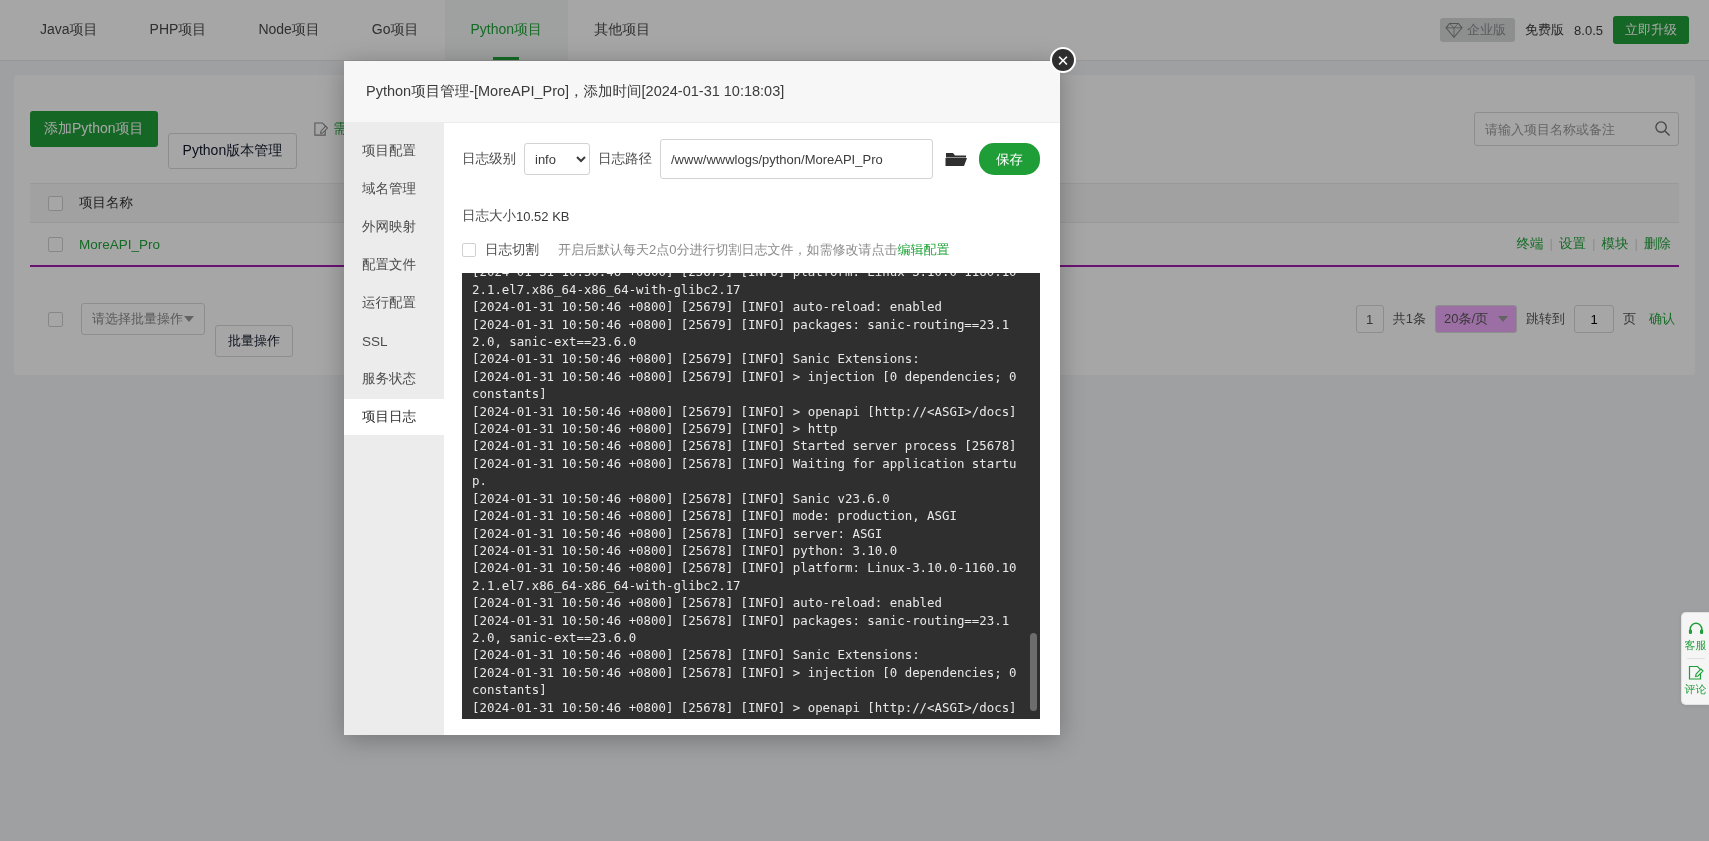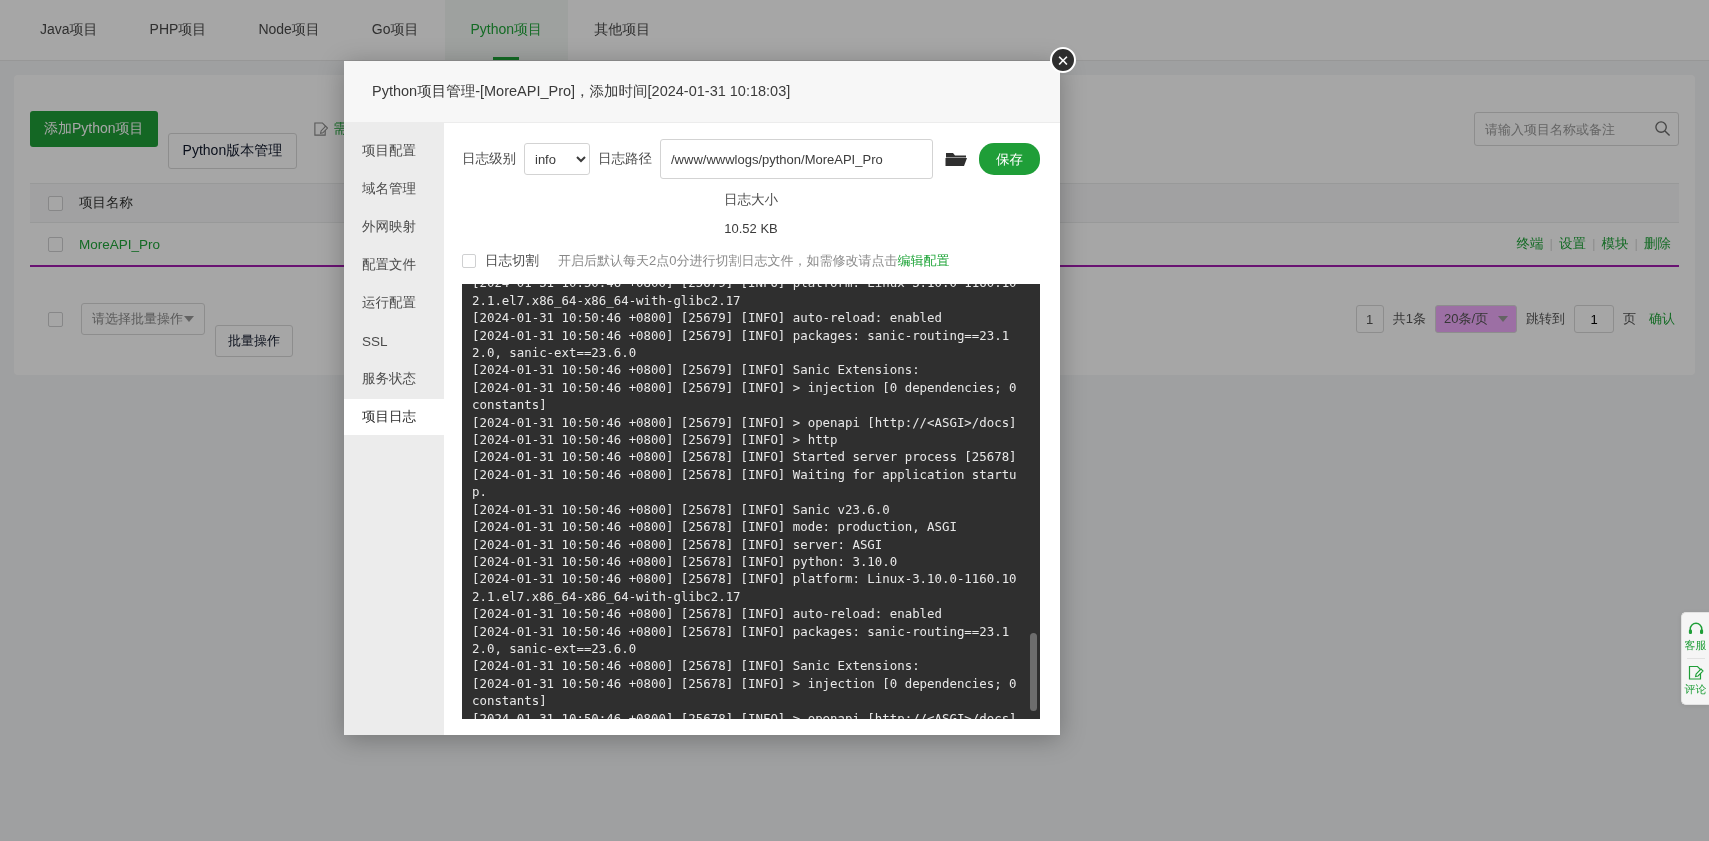--- a/index.html
+++ b/index.html
@@ -204,21 +204,21 @@
     box-shadow: 0 4px 26px rgba(0,0,0,0.28);
     z-index: 100;
     display: flex; flex-direction: column;
     border-radius: 2px;
   }
   .modal-head {
     height: 62px;
     background: #f7f7f7;
     border-bottom: 1px solid #ececec;
     display: flex; align-items: center;
-    padding: 0 28px;
+    padding: 0 22px;
     font-size: 14.5px; color: #3b3b3b;
   }
   .modal-close {
     position: absolute;
     right: -16px; top: -14px;
     width: 26px; height: 26px; border-radius: 50%;
     background: #2e2e2e; color: #fff;
     display: flex; align-items: center; justify-content: center;
     font-size: 15px; line-height: 1; cursor: pointer;
     z-index: 110;
@@ -274,21 +274,21 @@
   }
   .folder-btn {
     width: 22px; height: 22px; cursor: pointer;
     display: flex; align-items: center; justify-content: center;
     margin: 0 4px;
   }
   .save-btn {
     background: #1f9e38; color: #fff; border: none; border-radius: 15px;
     font-size: 13.5px; height: 32px; padding: 8px 17px; cursor: pointer;
   }
-  .size-row { margin-top: 12px; display: flex; align-items: center; gap: 12px; flex-direction: column; }
+  .size-row { margin-top: 28px; display: flex; align-items: center; gap: 0; }
   .size-label { font-size: 13.5px; color: #4b4b4b; }
   .size-val { font-size: 13px; color: #3b3b3b; }
   .split-row { margin-top: 16px; display: flex; align-items: center; gap: 9px; font-size: 13px; color: #6b6b6b; }
   .split-row .chk { width: 14px; height: 14px; }
   .split-label { color: #4b4b4b; font-size: 13.5px; }
   .split-desc { color: #8a8a8a; margin-left: 10px; }
   .edit-cfg { color: #20a53a; cursor: pointer; }
 
   
   .console-wrap {
@@ -361,20 +361,32 @@
         </div>
       <div class="tab">
           <span>Go项目</span>
         </div>
       <div class="tab active">
           <span>Python项目</span>
         </div>
       <div class="tab">
           <span>其他项目</span>
         </div>
+    </div>
+    <div class="topbar-right">
+      <div class="ent-badge">
+        <svg class="diamond-ico" viewBox="0 0 24 22">
+          <path d="M6 2 L18 2 L23 8 L12 21 L1 8 Z" fill="none" stroke="#7e8082" stroke-width="1.4"></path>
+          <path d="M6 2 L12 8 L18 2 M1 8 L23 8 M12 8 L12 21" fill="none" stroke="#7e8082" stroke-width="1.1"></path>
+        </svg>
+        <span>企业版</span>
+      </div>
+      <span class="free-ver">免费版</span>
+      <span class="ver-num">8.0.5</span>
+      <button class="upgrade-btn">立即升级</button>
     </div>
   </div>
 
   <div class="content-wrap">
     <div class="card">
 
       <div class="toolbar">
         <button class="btn-primary">添加Python项目</button>
         <button class="btn-default">Python版本管理</button>
         <div class="feedback-link">

